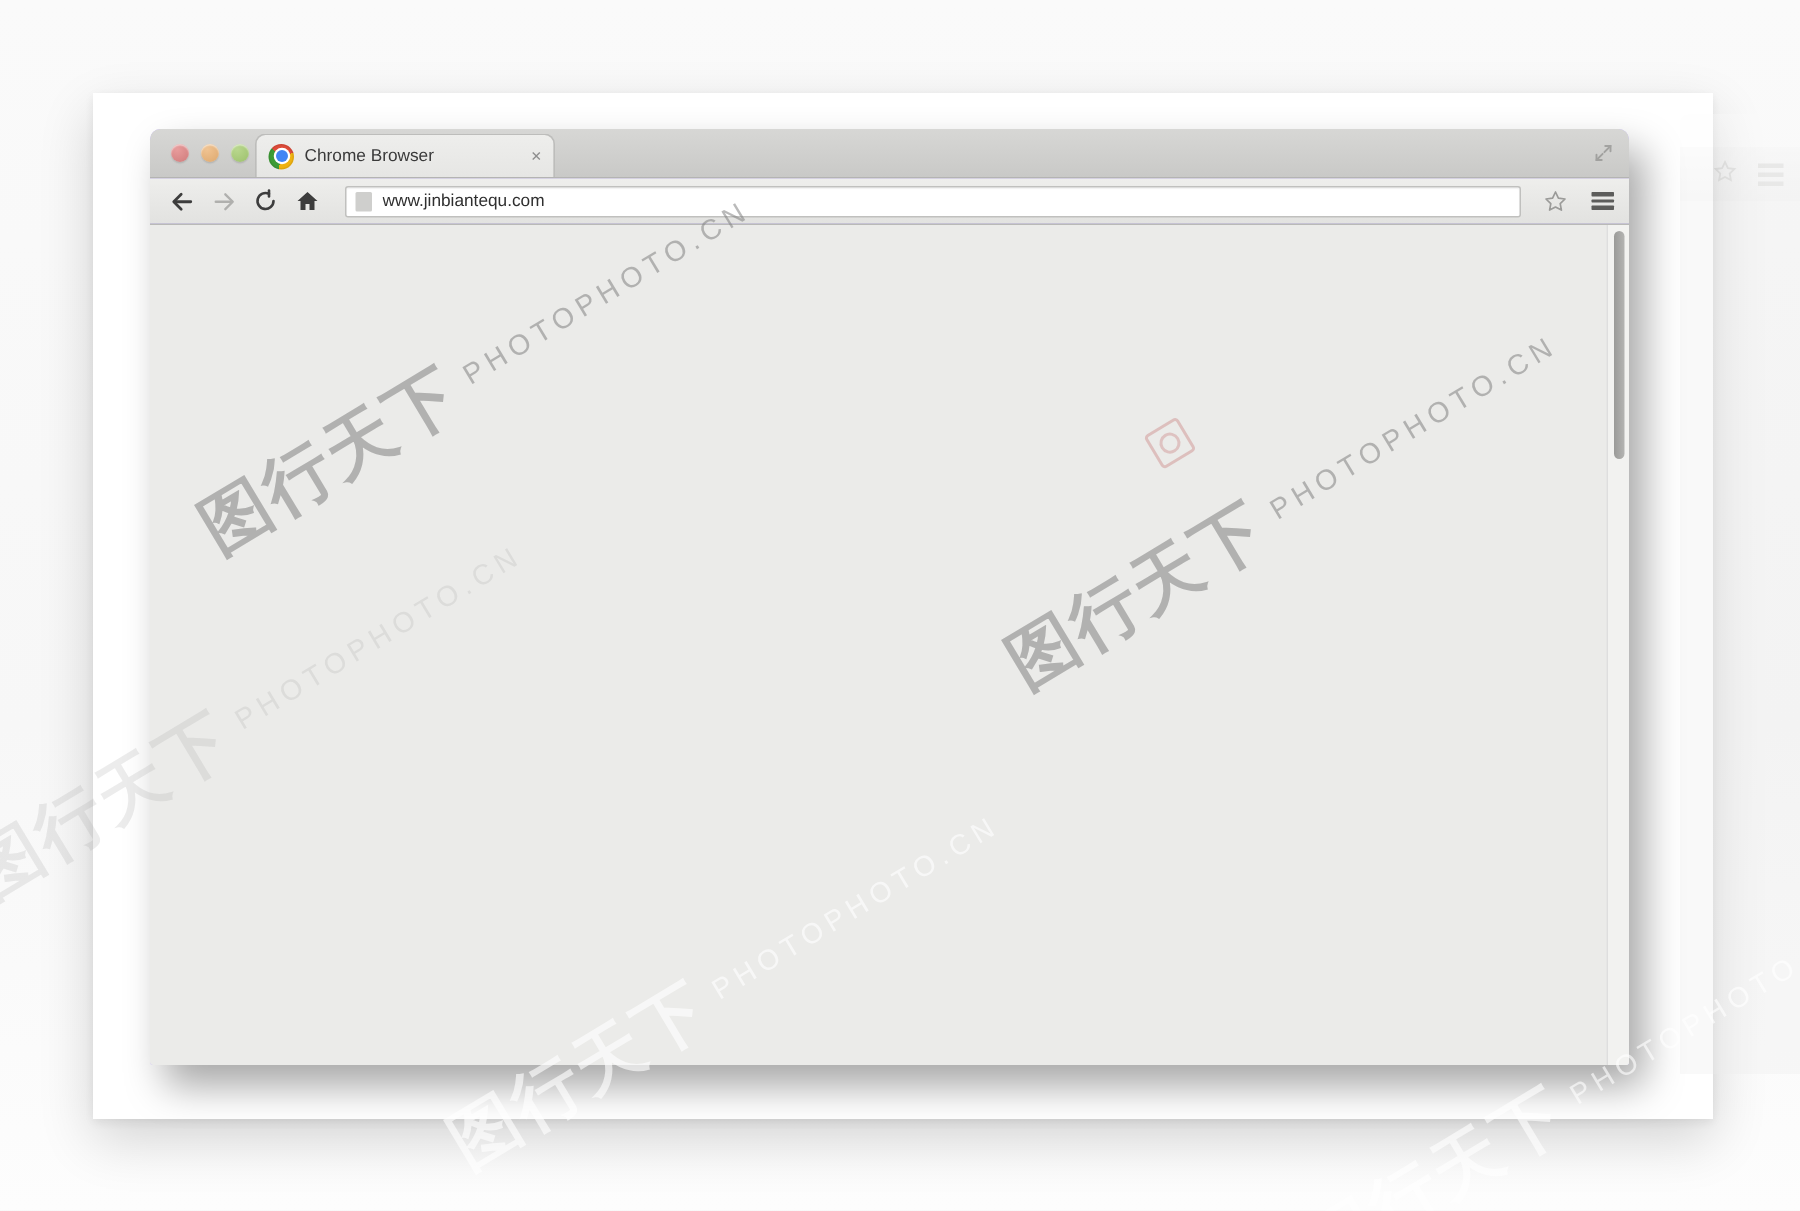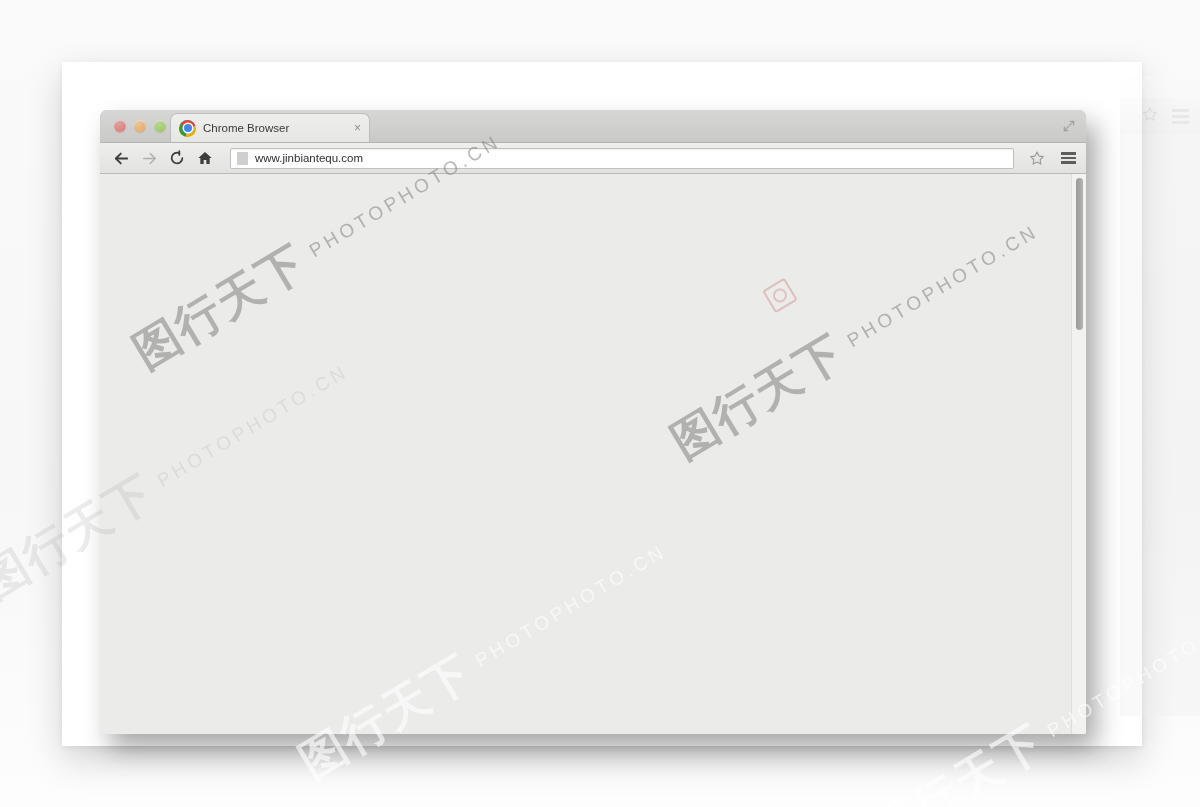--- a/index.html
+++ b/index.html
@@ -67,21 +67,21 @@
   .ghost-body {
     position: absolute;
     left: 0; top: 58px; right: 0; bottom: 0;
     background: #ededed;
   }
 
   
   .window {
     position: absolute;
     left: 100px;
-    top: 110px;
+    top: 86px;
     width: 986px;
     height: 624px;
     border-radius: 7px 7px 2px 2px;
     background: #c4b5fd;
     box-shadow: 10px 14px 26px rgba(0,0,0,0.35);
     overflow: hidden;
   }
 
   
   .tabstrip {

